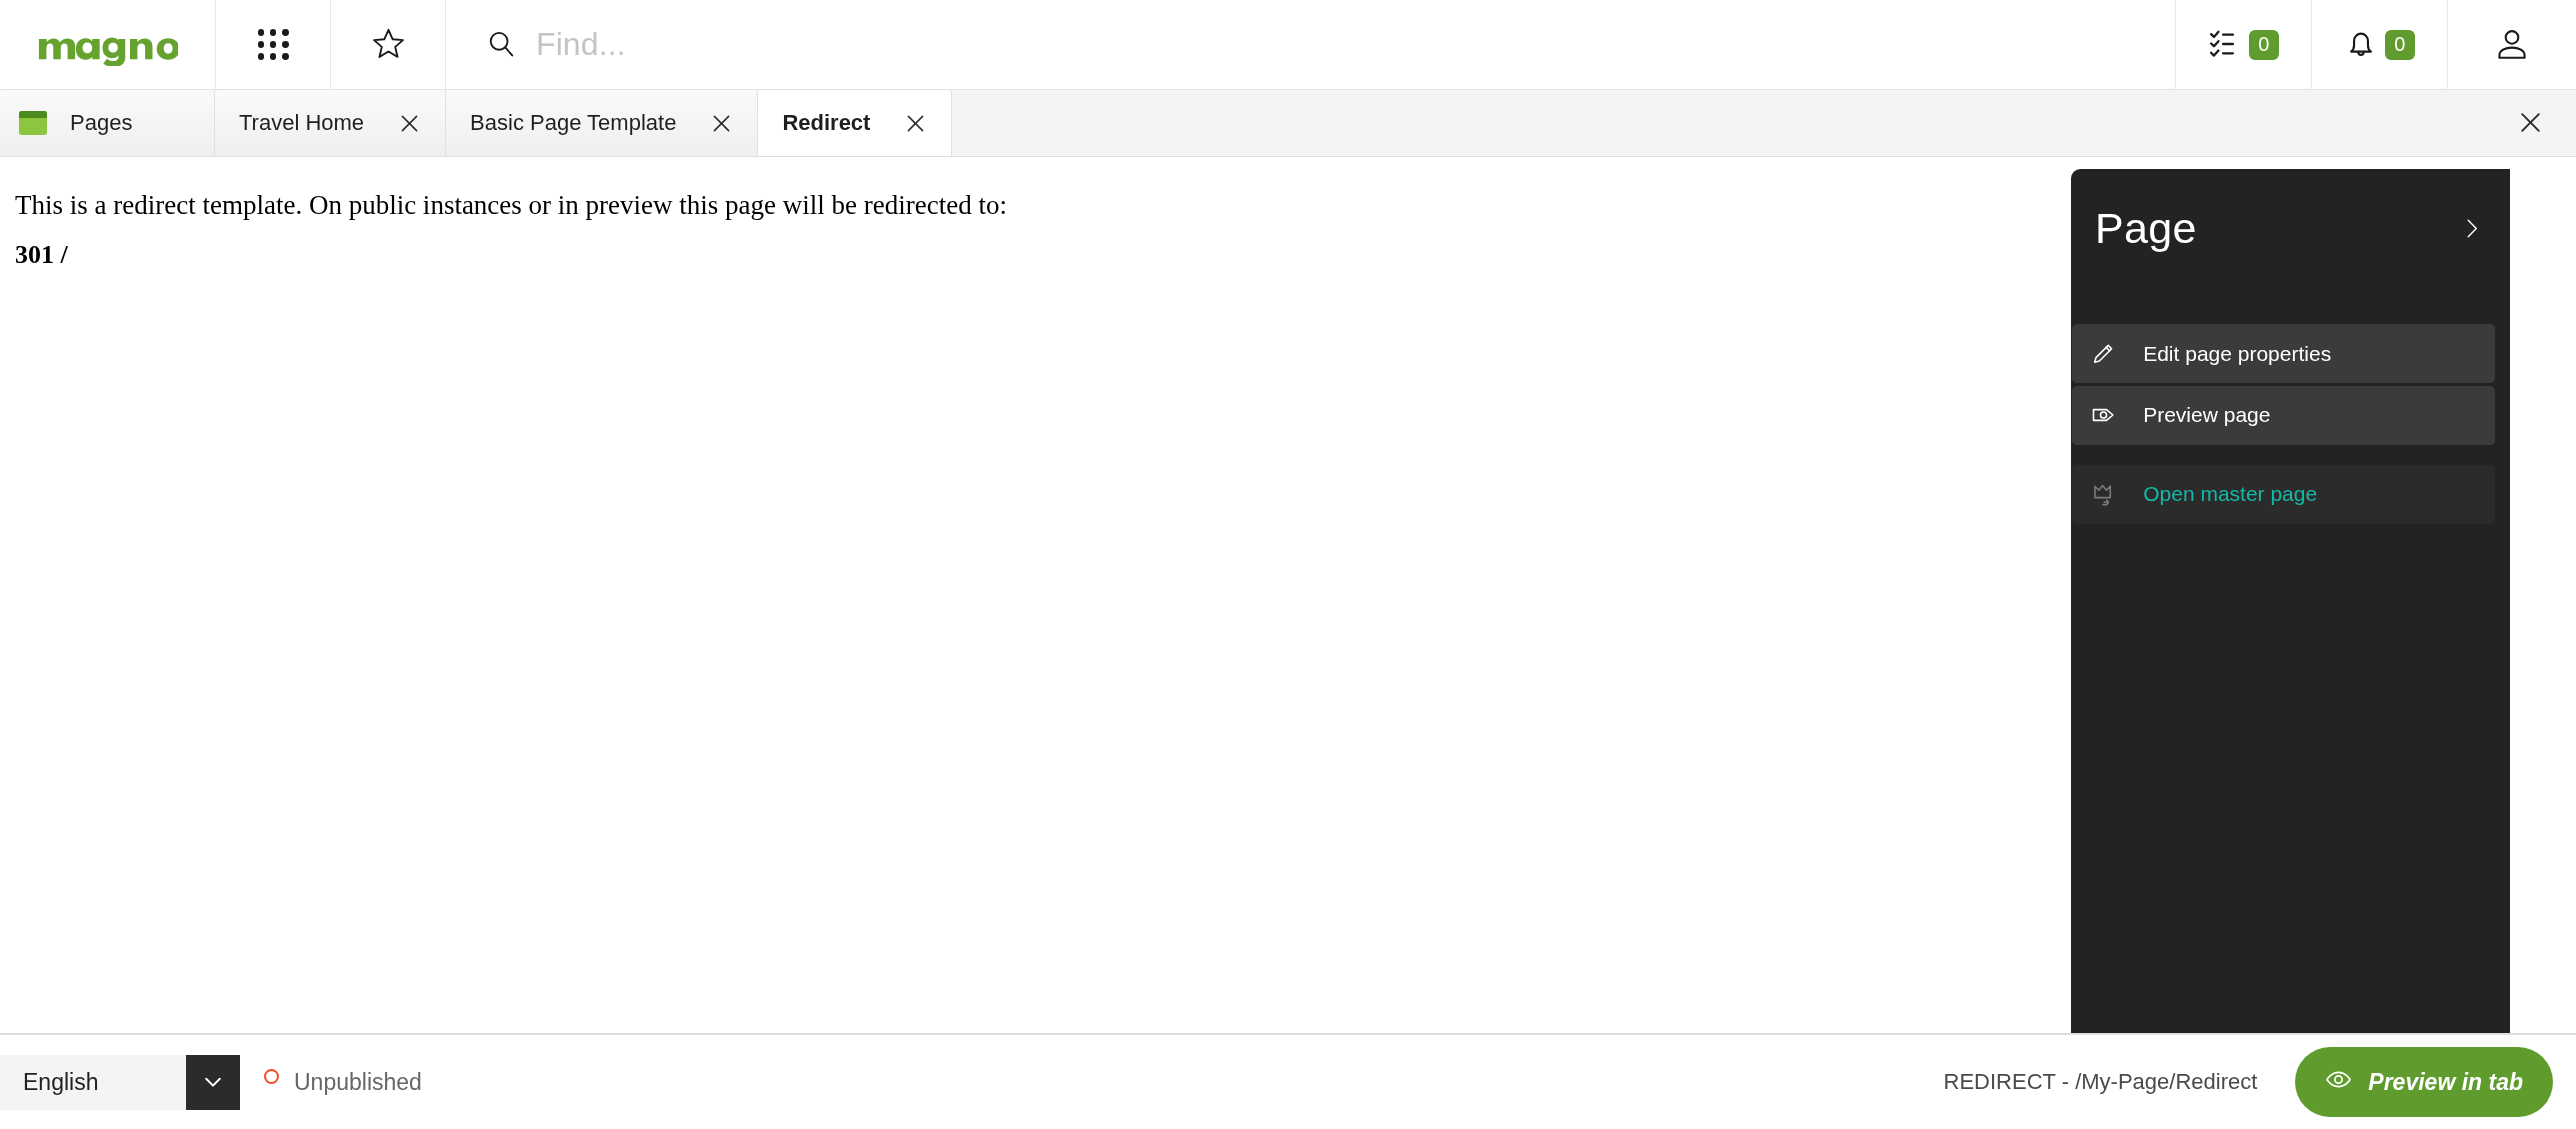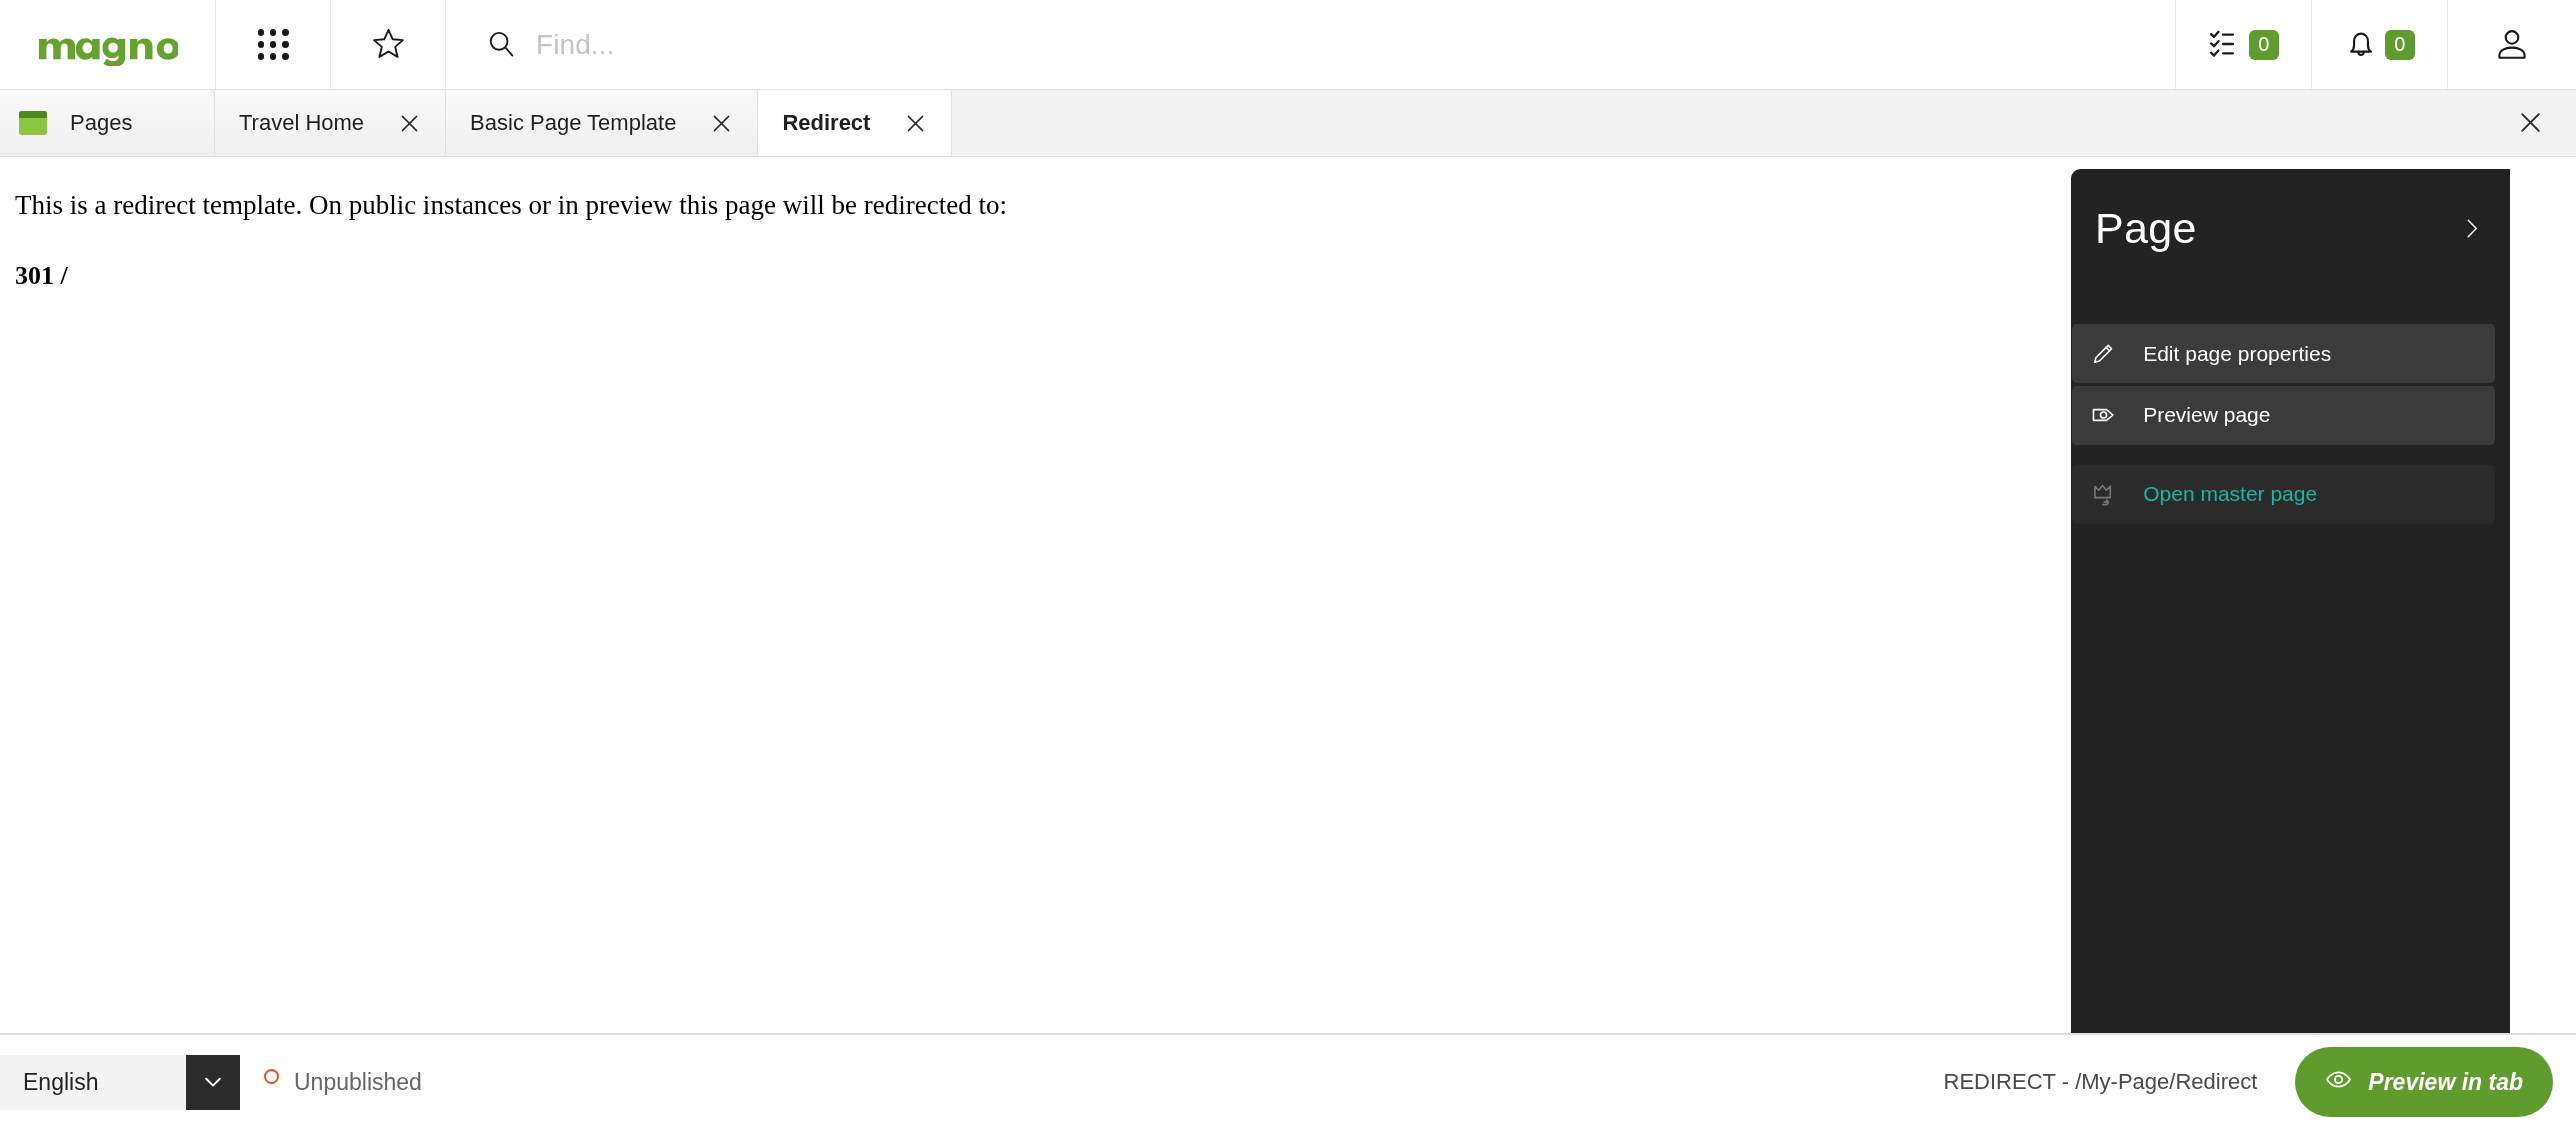--- a/index.html
+++ b/index.html
@@ -70,21 +70,21 @@
     align-items: center;
     padding-left: 39px;
     border-right: 1.4px solid #e8e8e8;
     cursor: text;
   }
   .search-input {
     border: 0;
     outline: 0;
     background: transparent;
     font-family: "Liberation Sans", sans-serif;
-    font-size: 28px;
+    font-size: 32px;
     color: #333;
     margin-left: 19px;
     width: 810px;
     letter-spacing: 0.1px;
   }
   .search-input::placeholder { color: #c4c4c4; }
 
   .hdr-action {
     width: 136px;
     display: flex;
@@ -195,21 +195,21 @@
   }
   .content-line-1 {
     font-size: 27px;
     color: #000;
     line-height: 1.2;
   }
   .content-line-2 {
     font-size: 26px;
     font-weight: bold;
     color: #000;
-    margin-top: 40px;
+    margin-top: 19px;
   }
 
   
   .side-panel {
     position: absolute;
     left: 2071px;
     top: 12px;
     width: 439px;
     height: 875px;
     background: #232323;

